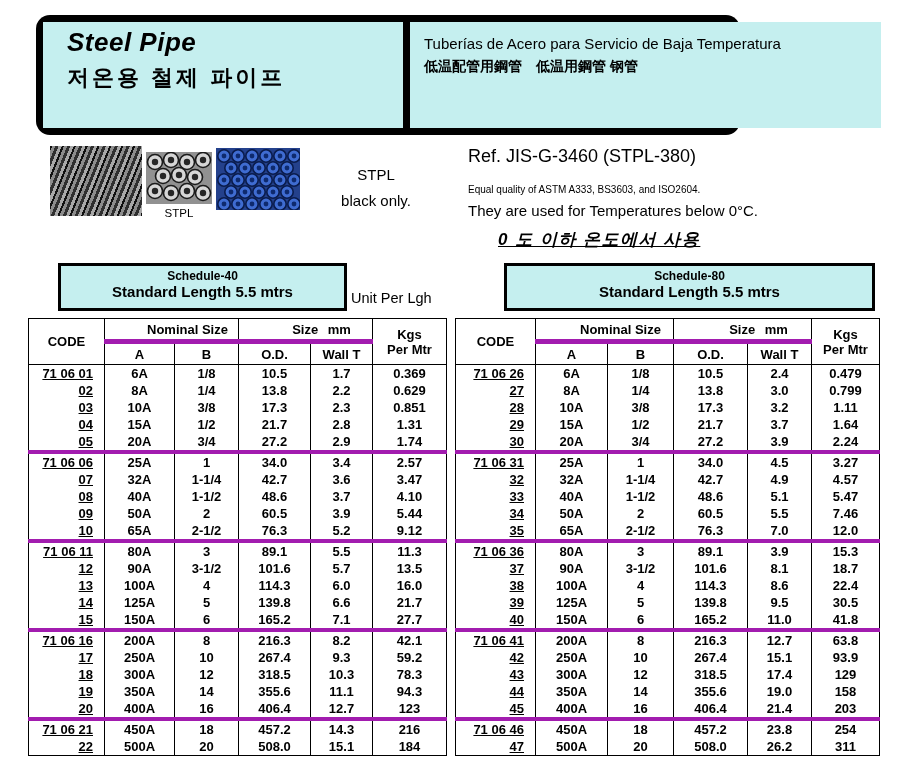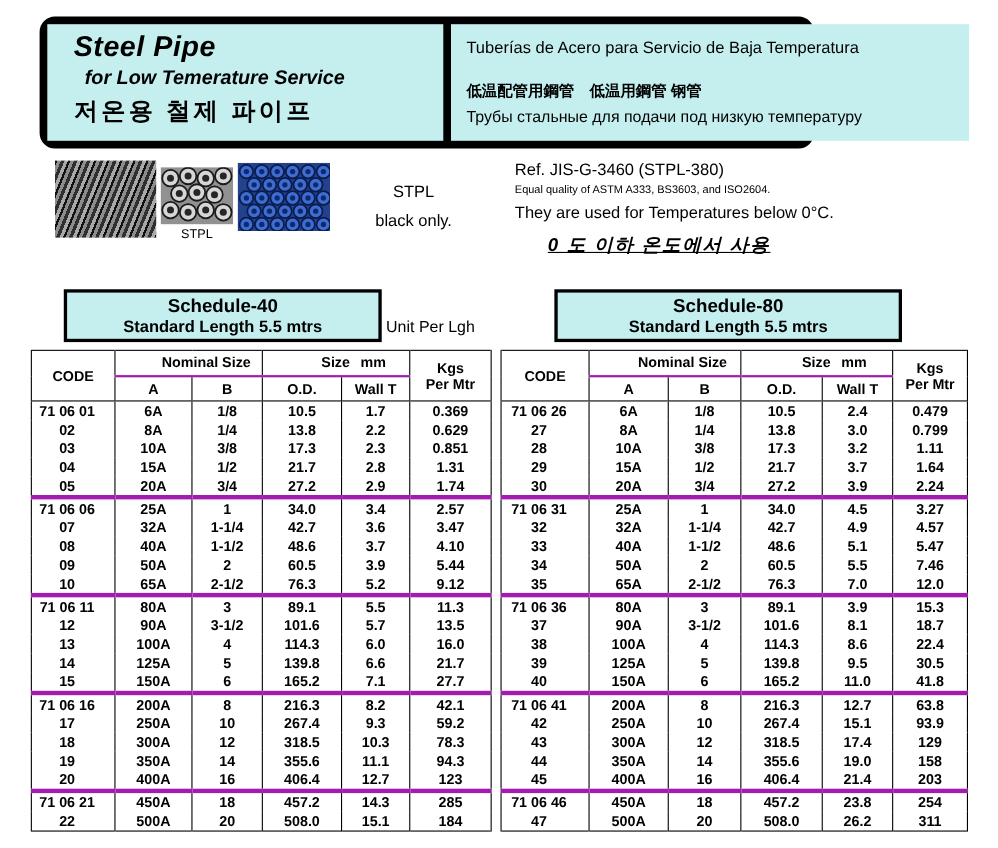--- a/index.html
+++ b/index.html
@@ -16,82 +16,80 @@
   .masthead {
     position: absolute; left: 36px; top: 15px; width: 704px; height: 120px;
     background: #000; border-radius: 14px;
   }
   .m-panel { position: absolute; top: 7px; height: 106px; background: #c5efef; }
   .m-left  { left: 7px;   width: 360px; padding: 5px 10px 0 24px; }
   .m-right { left: 374px; width: 471px; padding: 13px 10px 0 14px; }
   .title1 { font-size: 26px; font-weight: bold; font-style: italic; letter-spacing: .5px; }
   .title2 { font-size: 18px; font-weight: bold; font-style: italic; margin: 2px 0 0 10px; }
   .title3 { font-size: 22px; font-weight: bold; margin-top: 5px; letter-spacing: 3px; }
-  .sub1 { font-size: 15px;   margin-bottom: 22px; }
+  .sub1 { font-size: 15px;   margin-bottom: 6px; }
   .sub2 { font-size: 14px;   font-weight: bold; margin-bottom: 7px; }
   .sub3 { font-size: 14.5px; }
 
   
   .photo { position: absolute; }
   #photo1 { left: 50px;  top: 146px; width: 92px; height: 70px;
     background: repeating-linear-gradient(112deg,#101010 0 2px,#8c8c8c 2px 5px,#2f2f2f 5px 8px,#a8a8a8 8px 11px);
   }
   #photo2 { left: 146px; top: 152px; width: 66px; height: 52px; }
   #photo3 { left: 216px; top: 148px; width: 84px; height: 62px; }
   .photo-label { position: absolute; left: 146px; top: 207px; width: 66px;
     text-align: center; font-size: 11.5px; }
   .stpl-note { position: absolute; left: 328px; top: 162px; width: 96px;
     text-align: center; font-size: 15px; line-height: 26px; }
   .ref-block { position: absolute; left: 468px; top: 146px; width: 426px; }
-  .ref-line1 { font-size: 15px; margin-bottom: 4px; }
+  .ref-line1 { font-size: 18px; margin-bottom: 17px; }
   .ref-line2 { font-size: 10px; margin-bottom: 7px; }
   .ref-line3 { font-size: 15px; margin-bottom: 9px; }
   .ref-line4 { font-size: 17px; font-weight: bold; font-style: italic;
     margin-left: 30px; letter-spacing: 1.5px; text-decoration: underline; }
 
   
   .sched { position: absolute; top: 263px; height: 48px; background: #c5efef;
     border: 3px solid #000; text-align: center; font-weight: bold; padding-top: 3px; }
   #sched40 { left: 58px;  width: 289px; }
-  #sched80 { left: 504px; width: 316px; }
-  .sched-t1 { font-size: 17px; }
+  #sched80 { left: 504px; width: 371px; }
+  .sched-t1 { font-size: 12px; }
   .sched-t2 { font-size: 15px; }
   .unit-label { position: absolute; left: 351px; top: 290px; font-size: 14.5px; }
 
   
   .twrap { position: absolute; top: 318px; }
   #twrap40 { left: 28px; }
   #twrap80 { left: 455px; }
   table.pipe { border-collapse: collapse; table-layout: fixed; border: 1.5px solid #000; }
   .pipe th, .pipe td {
     border-left: 1px solid #000; border-right: 1px solid #000;
     text-align: center; font-weight: bold; overflow: hidden; white-space: nowrap;
   }
   .pipe th { font-size: 13px; height: 23px; }
   .pipe thead { border-bottom: 1.5px solid #000; }
-  .pipe .span-h { border-bottom: 2px solid #a21caf; padding-left: 32px; }
+  .pipe .span-h { border-bottom: 5px solid #a21caf; padding-left: 32px; }
   .pipe td { font-size: 13px; height: 17px; line-height: 17px; }
   .pipe tr.group-start td { border-top: 4px solid #a21caf; }
-  .pipe td.code { text-align: center; padding-right: 11px; }
+  .pipe td.code { text-align: right; padding-right: 11px; text-decoration: underline; }
   .kgs-h { line-height: 15px; font-size: 13px; }
   .sizemm { word-spacing: 6px; }
 </style>
 </head>
 <body>
 
 <div class="masthead">
   <div class="m-panel m-left">
     <div class="title1">Steel Pipe</div>
-    <div class="title2">for Low Temerature Service</div>
     <div class="title3">저온용 철제 파이프</div>
   </div>
   <div class="m-panel m-right">
     <div class="sub1">Tuberías de Acero para Servicio de Baja Temperatura</div>
     <div class="sub2">低温配管用鋼管　低温用鋼管 钢管</div>
-    <div class="sub3">Трубы стальные для подачи под низкую температуру</div>
   </div>
 </div>
 
 <div class="photo" id="photo1"></div>
 
 <svg class="photo" id="photo2" viewBox="0 0 66 52">
   <rect width="66" height="52" fill="#919191"></rect>
   <defs>
     <g id="pe">
       <circle r="7.5" fill="#d6d6d6" stroke="#1b1b1b" stroke-width="1.6"></circle>
@@ -360,21 +358,21 @@
           <td>406.4</td>
           <td>12.7</td>
           <td>123</td>
         </tr>
         <tr class="group-start">
           <td class="code">71 06 21</td>
           <td>450A</td>
           <td>18</td>
           <td>457.2</td>
           <td>14.3</td>
-          <td>285</td>
+          <td>216</td>
         </tr>
         <tr>
           <td class="code">22</td>
           <td>500A</td>
           <td>20</td>
           <td>508.0</td>
           <td>15.1</td>
           <td>184</td>
         </tr>
       </tbody>

